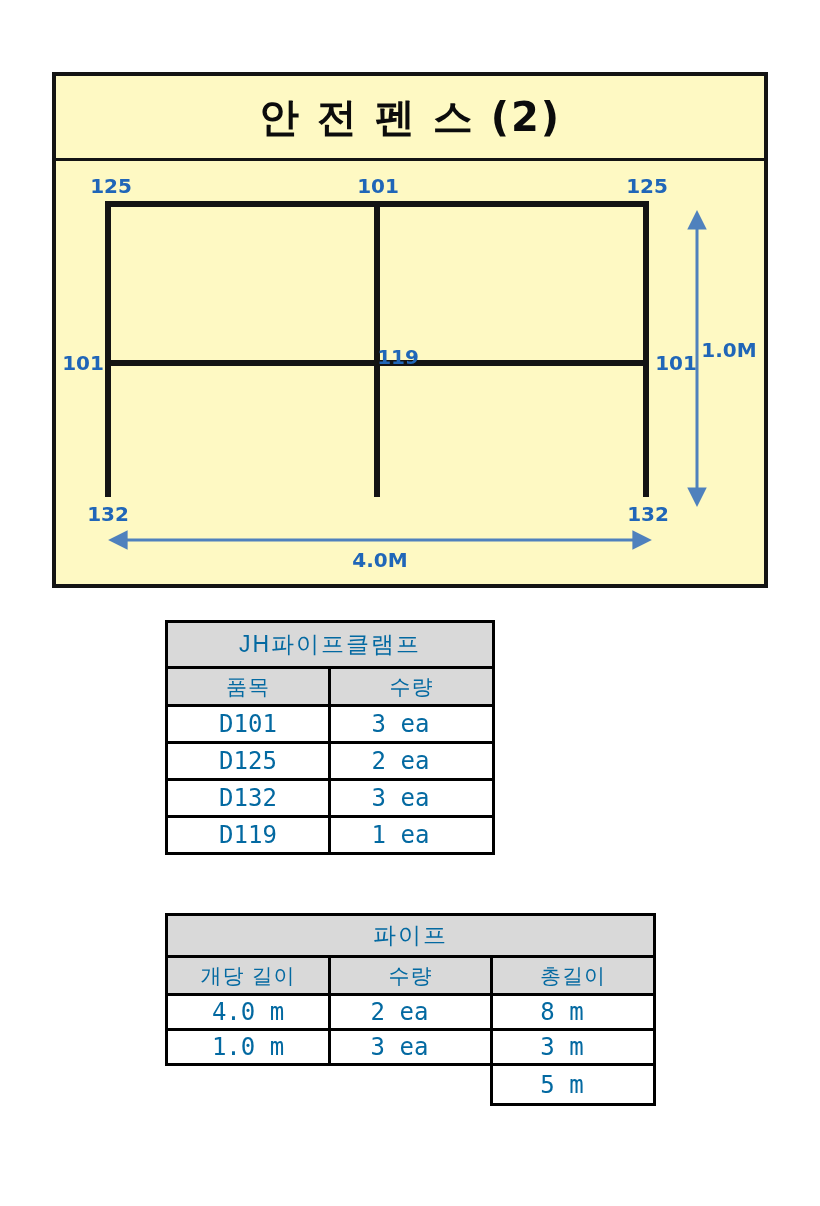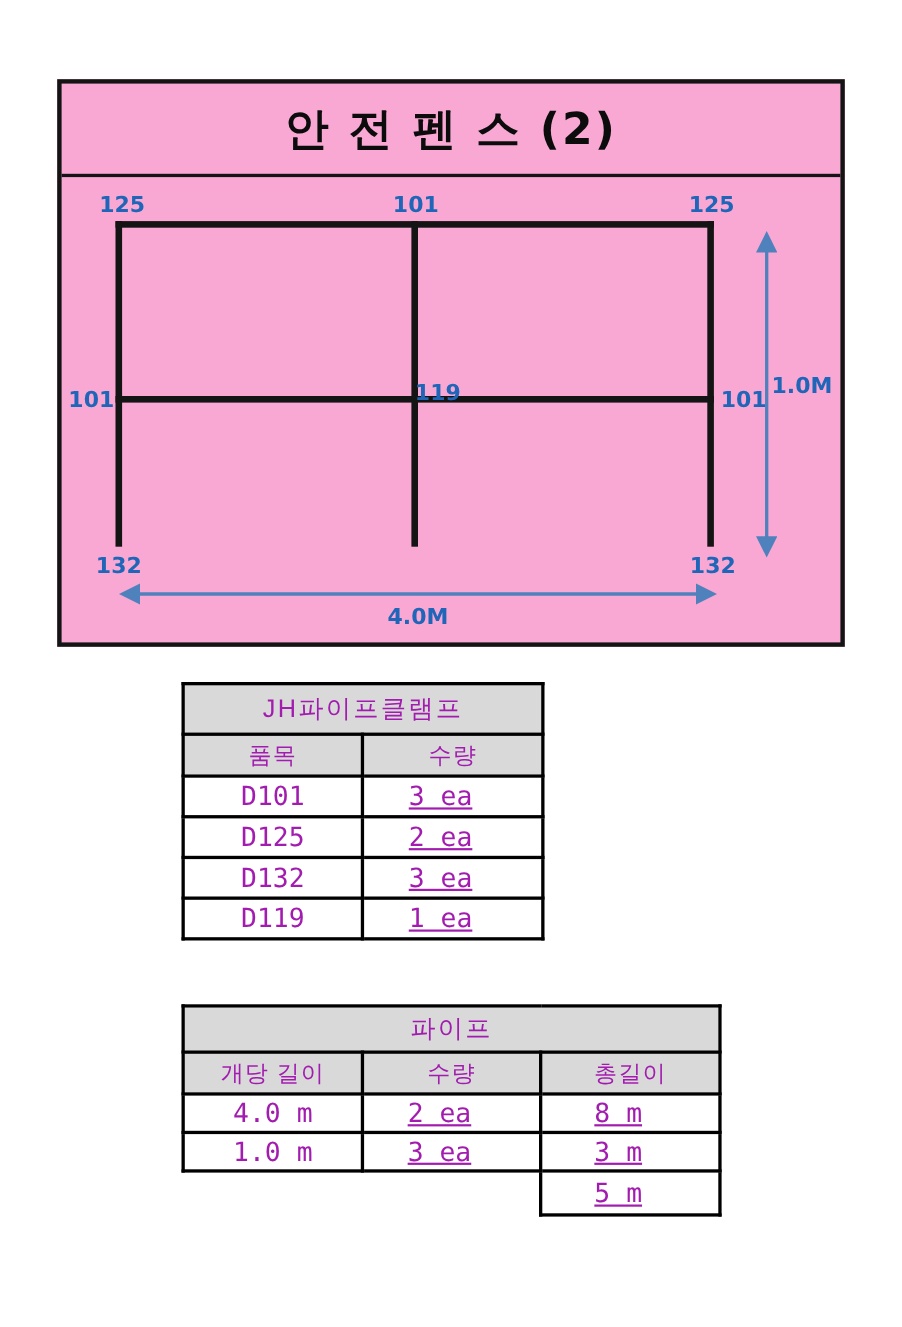--- a/index.html
+++ b/index.html
@@ -12,21 +12,21 @@
     overflow: hidden;
   }
 
   
   .panel {
     position: absolute;
     left: 52px; top: 72px;
     width: 716px; height: 516px;
     border: 4px solid #141414;
     box-sizing: border-box;
-    background: #f9a8d4;
+    background: #fef9c3;
   }
   .panel-title {
     height: 82px;
     border-bottom: 3px solid #141414;
     display: flex;
     align-items: center;
     justify-content: center;
     font-size: 40px;
     font-weight: bold;
     letter-spacing: 2px;
@@ -49,38 +49,38 @@
     white-space: nowrap;
     line-height: 1;
   }
 
   
   .tbl {
     position: absolute;
     border-collapse: collapse;
     table-layout: fixed;
     font-family: "Liberation Sans", sans-serif;
-    color: #a21caf;
+    color: #0369a1;
     border-radius: 10px;
   }
   .tbl td {
     border: 3px solid #000000;
     text-align: center;
     padding: 0;
     box-sizing: border-box;
     overflow: hidden;
   }
   .tbl td.gray { background: #d9d9d9; }
   .tbl-title { font-size: 23px; letter-spacing: 2px; }
   .tbl-head  { font-size: 21px; letter-spacing: 1px; }
   .cell-mono {
     font-family: "DejaVu Sans Mono", "Liberation Mono", monospace;
     font-size: 24px;
   }
-  .cell-right { text-align: left; padding-right: 22px !important; text-decoration: underline; }
+  .cell-right { text-align: left; padding-right: 22px !important; }
   .t1 { left: 165px; top: 620px; width: 327px; }
   .t1 .r-title td { height: 46px; }
   .t1 .r-head  td { height: 38px; margin-top: 45px; }
   .t1 .r-data  td { height: 37px; }
   .t2 { left: 165px; top: 913px; width: 488px; }
   .t2 .r-title td { height: 42px; }
   .t2 .r-head  td { height: 38px; }
   .t2 .r-data  td { height: 35px; margin-top: 36px; }
   .t2 .r-total td { height: 40px; }
   .ghost { border: none !important; background: transparent !important; }

